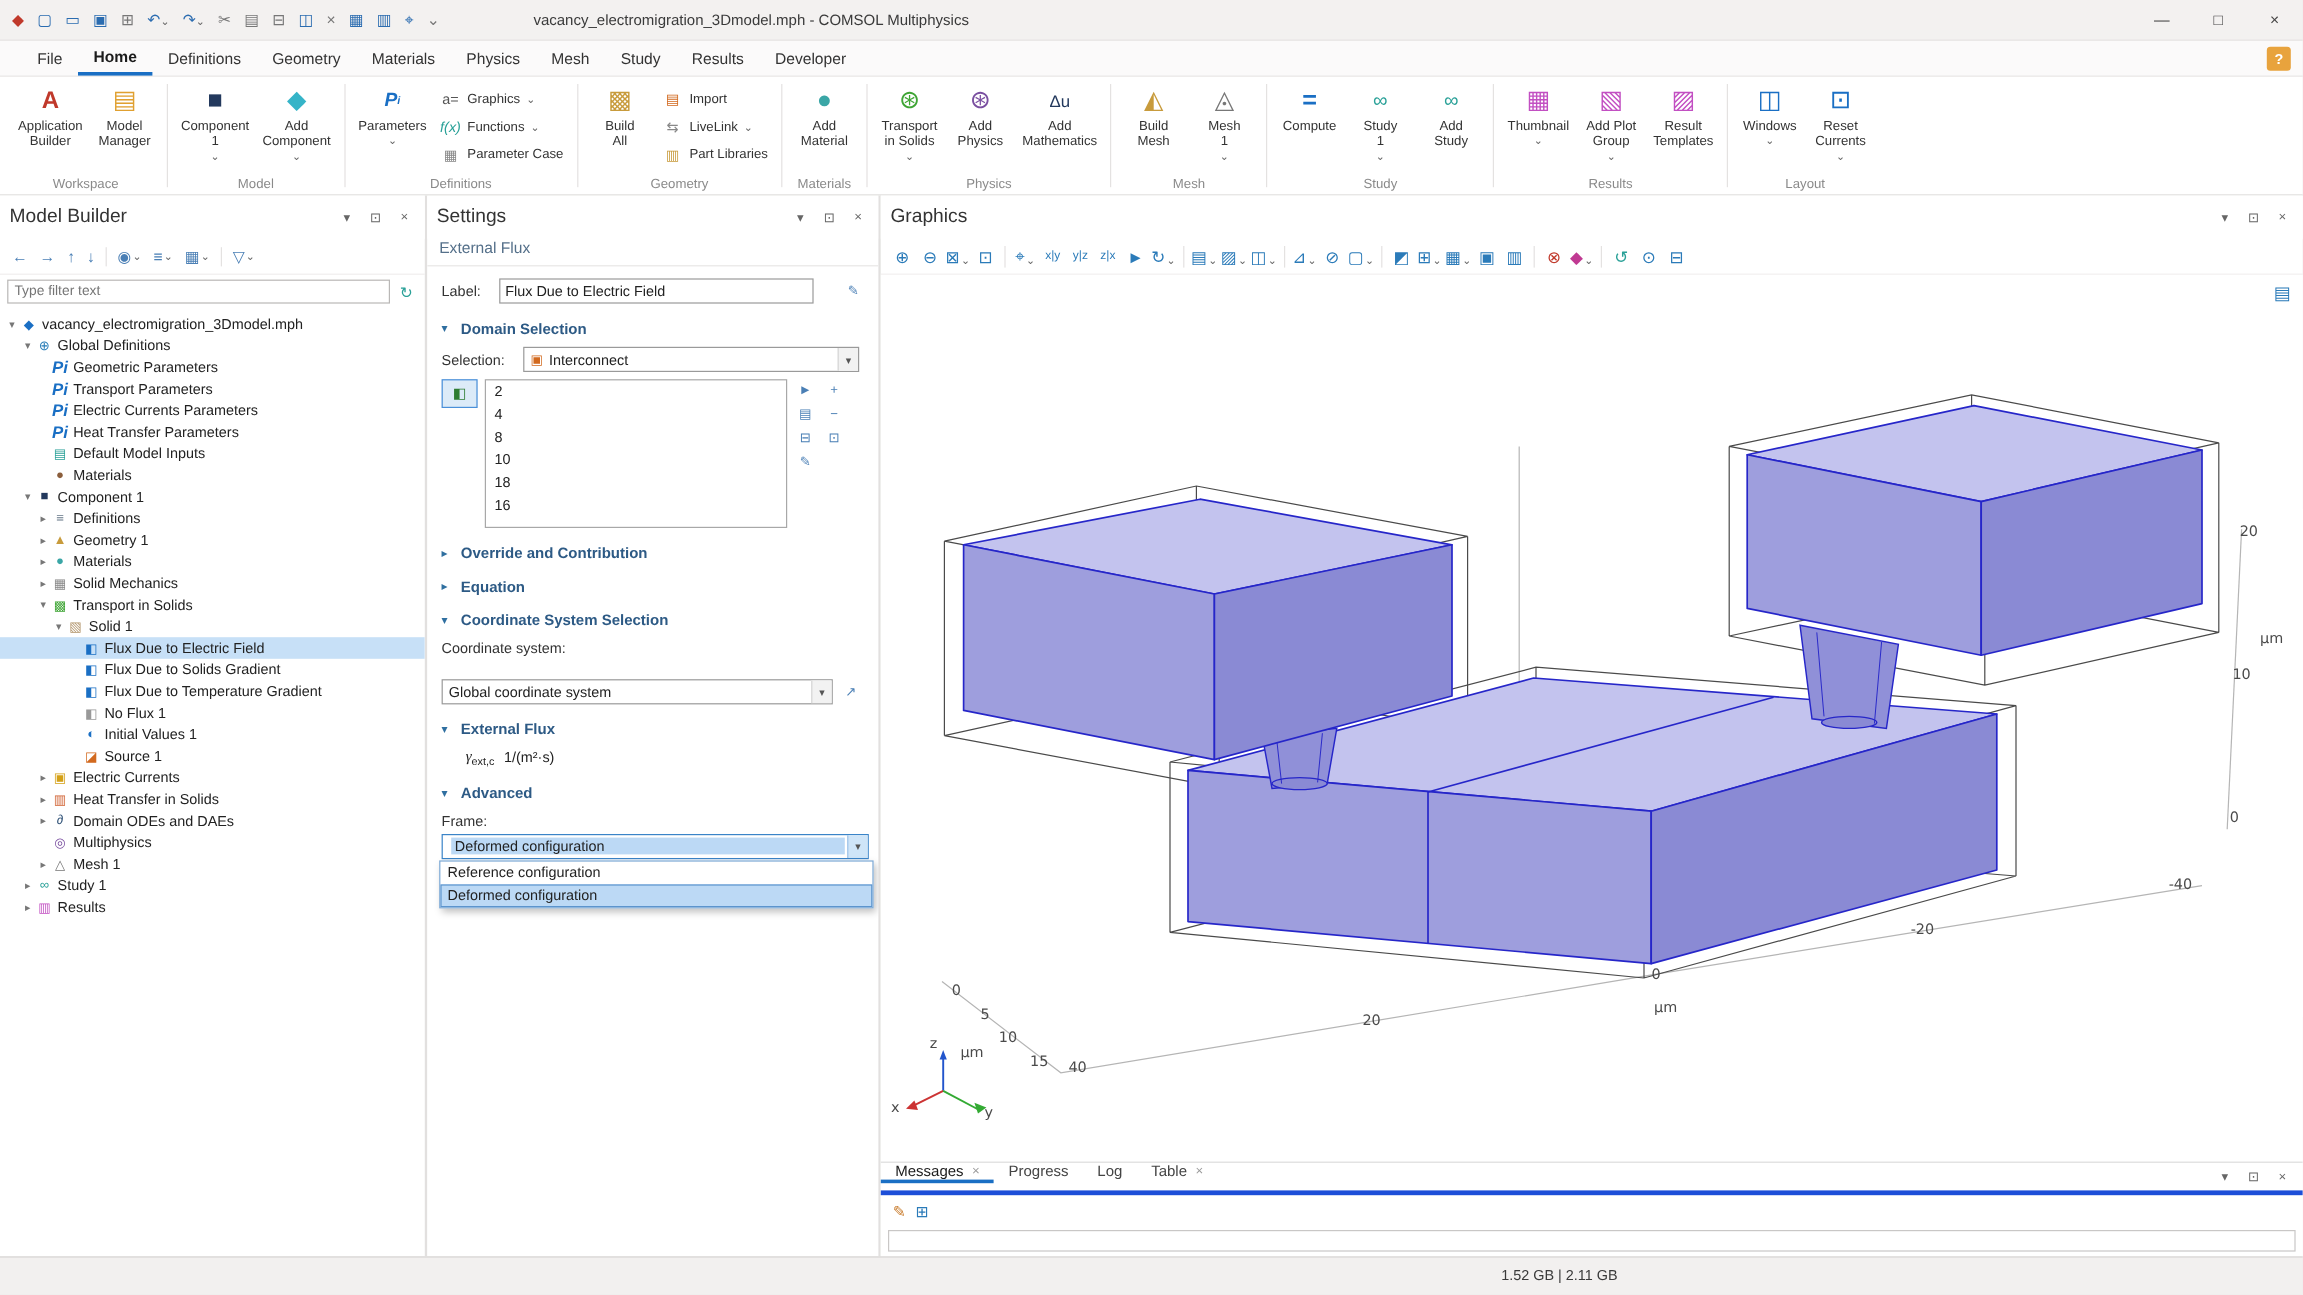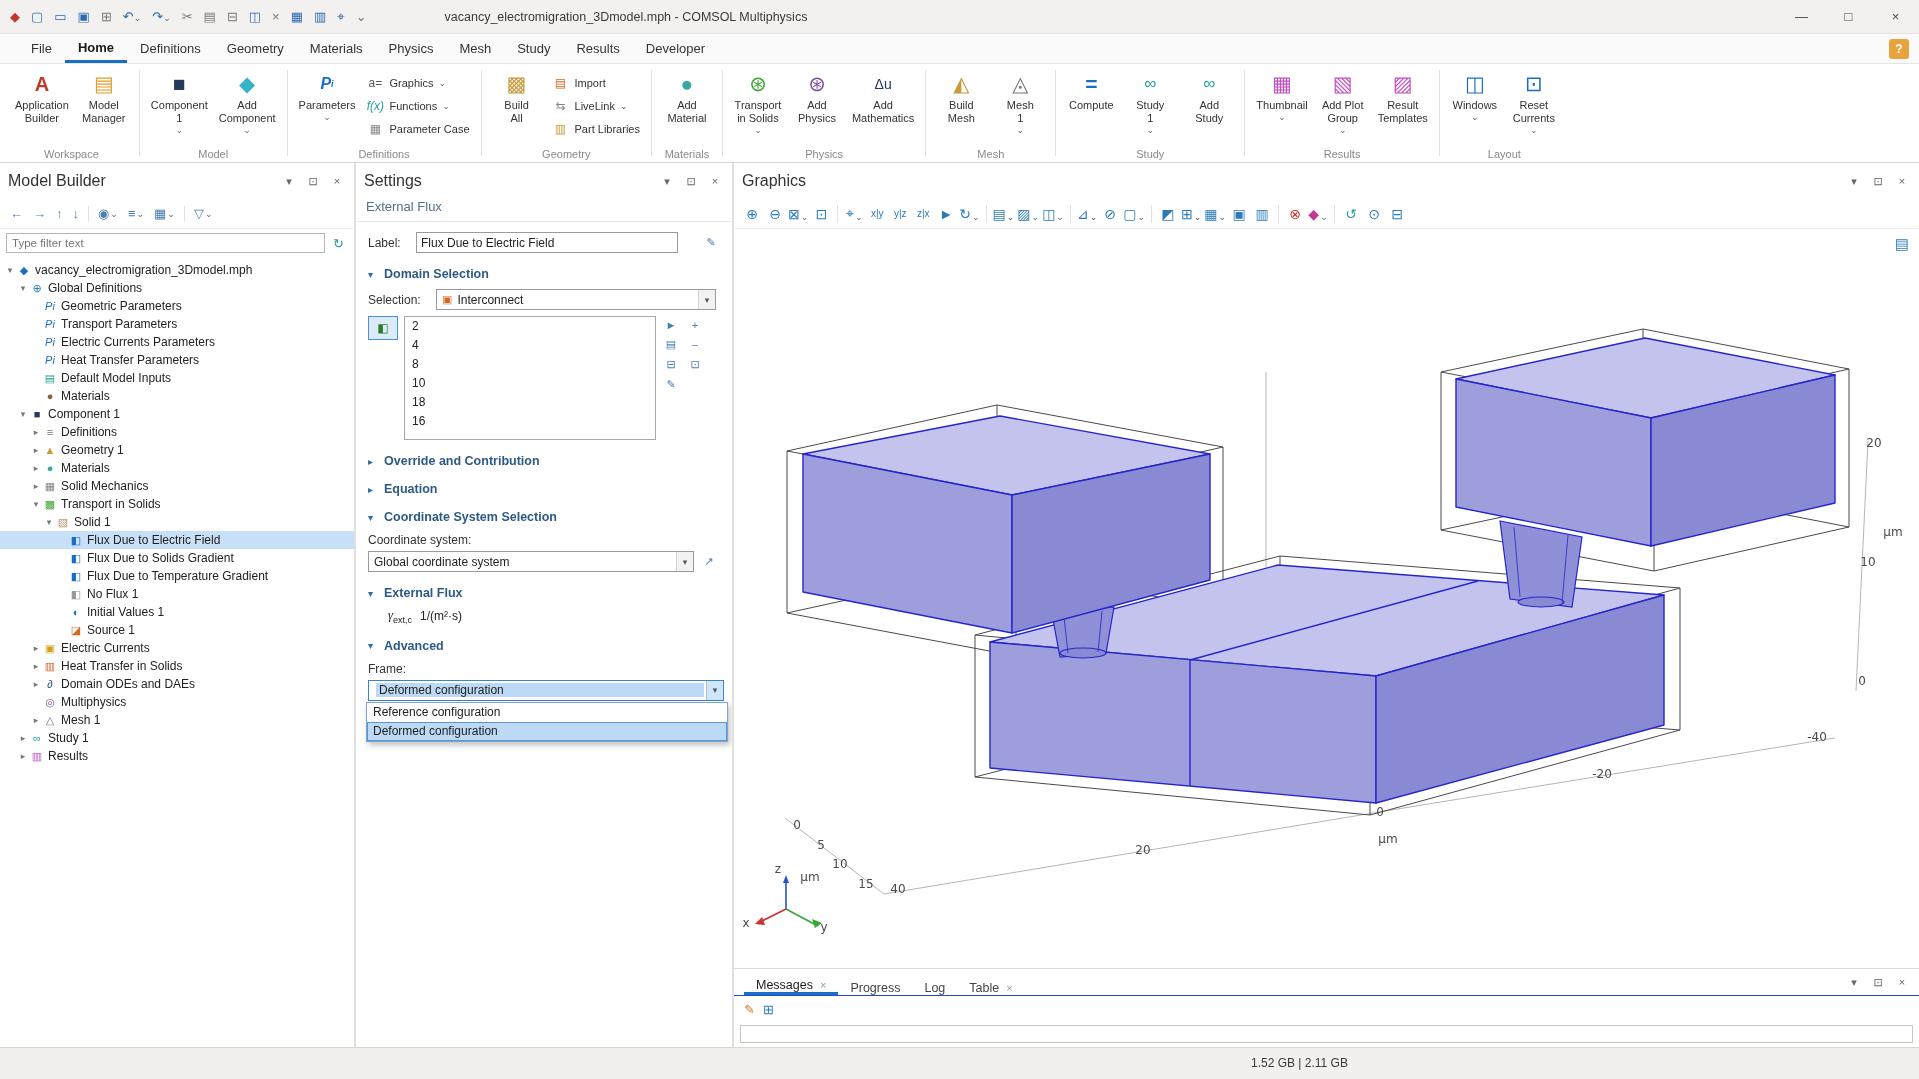--- a/index.html
+++ b/index.html
@@ -48,21 +48,21 @@
   .tbtn{padding:2px 4px;color:#4a7fb5;font-size:13px;display:flex;align-items:center}
   .tbtn .rcaret{margin:0 0 0 1px}
   .vline{width:1px;height:16px;background:#e4e2e1;margin:0 3px}
   .filter-row{display:flex;align-items:center;padding:4px 6px;gap:4px}
   .filter-row input{flex:1;height:20px;border:1px solid #b9b7b6;padding:0 5px;font-size:11.5px;font-family:"Liberation Sans",sans-serif;color:#333}
   .tree{position:absolute;top:96px;left:0;right:0;bottom:0;overflow:hidden;padding-top:2px}
   .trow{height:18px;display:flex;align-items:center;white-space:nowrap;font-size:12px;color:#222}
   .trow.sel{background:#c7e0f7}
   .tarrow{width:12px;text-align:center;color:#777;font-size:9px;flex:none}
   .ticon{width:16px;text-align:center;font-size:11px;flex:none;margin-right:3px}
-  .ticon.pi{font-style:italic;font-weight:normal;font-size:11px}
+  .ticon.pi{font-style:italic;font-weight:bold;font-size:14px}
 
   
   .set-panel{position:absolute;left:356px;top:0;bottom:0;width:378px;background:#fff;border-right:2px solid #e2e0df;overflow:hidden} 
   .set-subtitle{padding:0 10px 7px 10px;font-size:13px;color:#55708a;border-bottom:1px solid #e8e6e5}
   .set-body{padding:10px 12px 0 12px;position:relative}
   .row{display:flex;align-items:center;gap:6px}
   .cap{font-size:12px;color:#333}
   .txt-input{height:21px;border:1px solid #9a9a9a;background:#fff;font-size:12px;font-family:"Liberation Sans",sans-serif;padding:0 4px;color:#222}
   .sect{display:flex;align-items:center;gap:6px;margin-top:14px}
   .sect .chev{color:#2f6fa0;font-size:10px;width:10px}
@@ -97,21 +97,21 @@
   .g-toolbar{height:30px;display:flex;align-items:center;gap:3px;padding:0 8px;border-bottom:1px solid #f0eeee}
   .gicon{min-width:20px;height:22px;display:flex;align-items:center;justify-content:center;font-size:14px;color:#2b7bb9;gap:1px}
   .gicon .rcaret{margin:6px 0 0 0}
   .gsep{width:1px;height:18px;background:#e4e2e1;margin:0 3px}
   .g-canvas{position:absolute;top:66px;left:0;right:0;bottom:79px;background:#fff;overflow:hidden}
   .axis-label{position:absolute;transform:translate(-50%,-50%);font-size:12px;color:#4a4a4a;font-family:"DejaVu Sans",sans-serif;white-space:nowrap}
   .corner-icon{position:absolute;top:6px;right:10px;color:#2b7bb9;font-size:15px}
 
   
   .msg-panel{position:absolute;left:0;right:0;bottom:0;height:79px;background:#fff;border-top:1px solid #ddd}
-  .msg-tabs{height:27px;display:flex;align-items:flex-end;padding-left:10px;border-bottom:1px solid #1d4ed8}
+  .msg-tabs{height:27px;display:flex;align-items:flex-start;border-bottom:4px solid #1d4ed8}
   .mtab{display:flex;align-items:center;gap:7px;padding:0 12px;font-size:12.5px;color:#444}
   .mtab.active{color:#1b1b1b;border-bottom:3px solid #1a6fc4}
   .mtab .x{color:#999;font-size:11px}
   .msg-toolbar{height:26px;display:flex;align-items:center;gap:8px;padding:0 10px}
   .msg-content{position:absolute;left:6px;right:6px;bottom:4px;top:56px;border:1px solid #c9c7c6;background:#fff}
 
   
   .statusbar{position:absolute;left:0;right:0;bottom:0;height:32px;background:#f2f0ef;border-top:1px solid #d8d6d5}
   .mem{position:absolute;left:1251px;top:8px;font-size:12px;color:#3a3a3a}
 </style>
@@ -600,21 +600,21 @@
       <div class="sect">
         <span class="chev">▸</span>
         <span class="stitle">Equation</span>
       </div>
 
       <div class="sect">
         <span class="chev">▾</span>
         <span class="stitle">Coordinate System Selection</span>
       </div>
       <div class="cap" style="margin-top:9px">Coordinate system:</div>
-      <div class="row" style="margin-top:4px">
+      <div class="row" style="margin-top:19px">
         <div class="combobox" style="width:326px">
           <span class="combo-text">Global coordinate system</span>
           <span class="combo-caret">▾</span>
         </div>
         <span class="ibtn">↗</span>
       </div>
 
       <div class="sect">
         <span class="chev">▾</span>
         <span class="stitle">External Flux</span>

